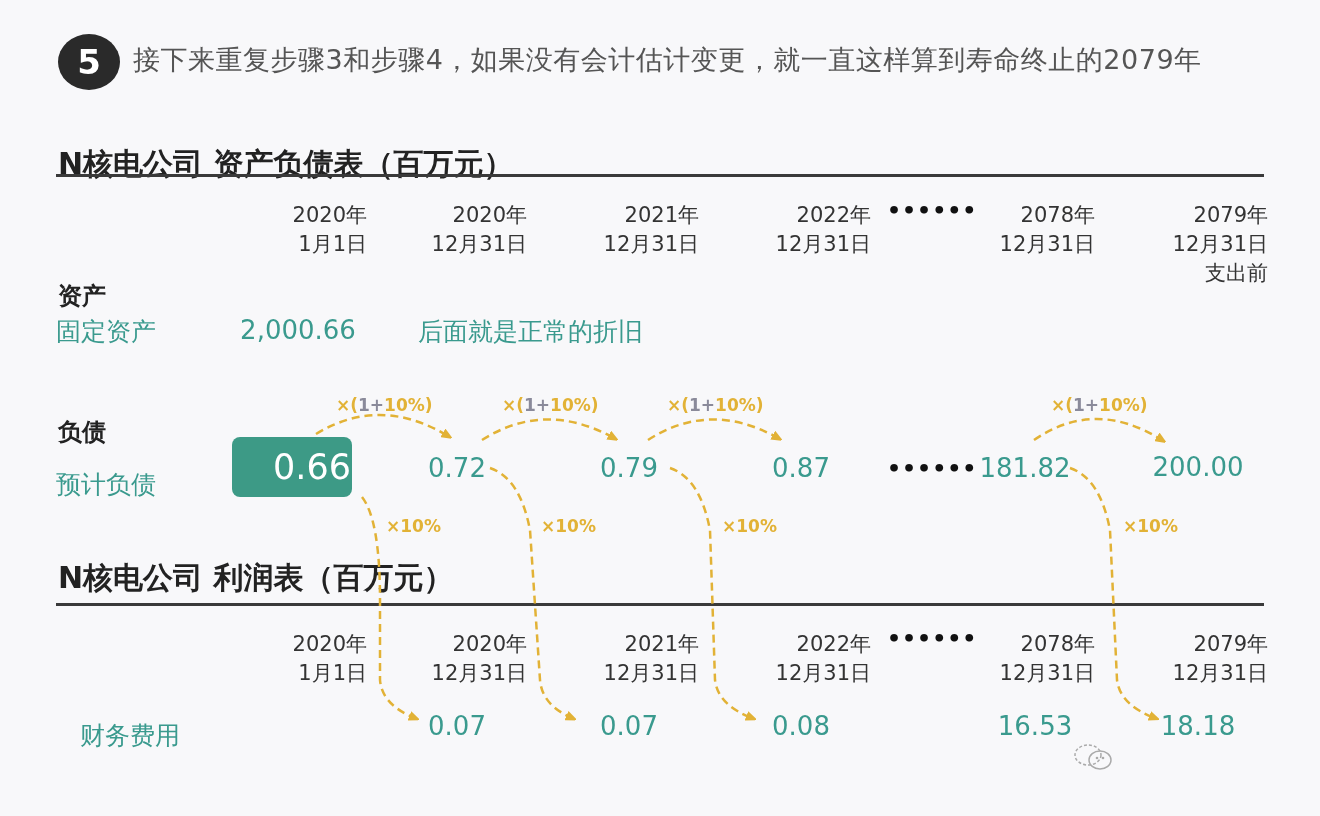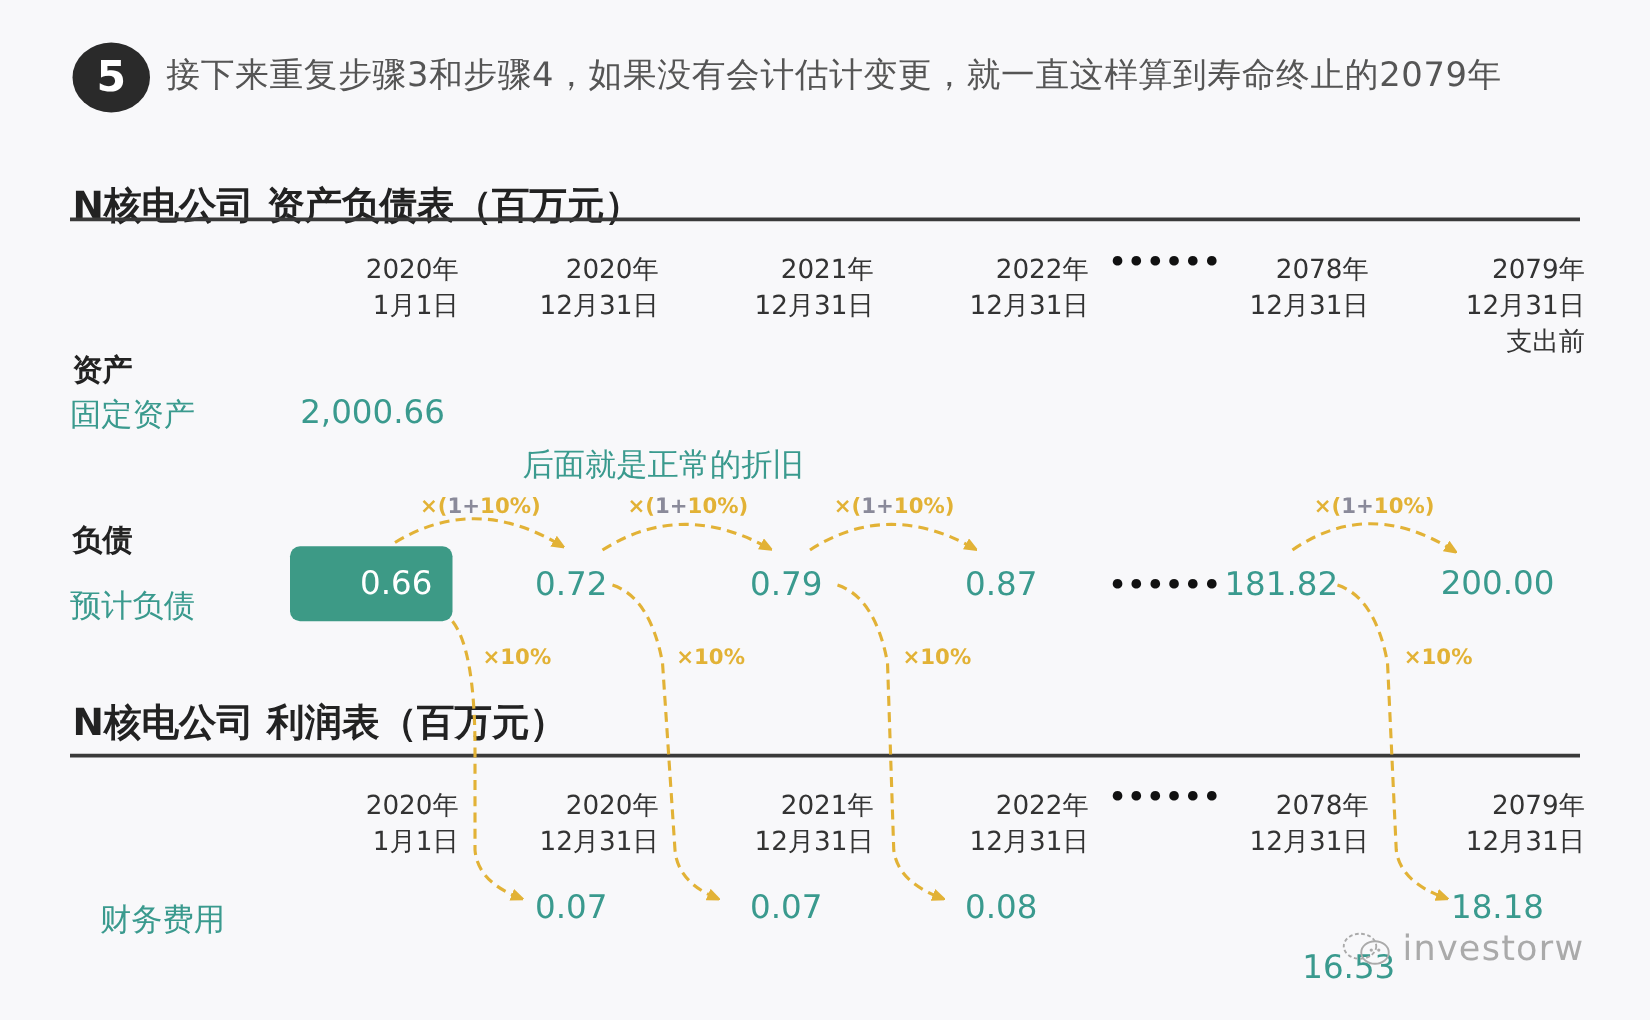--- a/index.html
+++ b/index.html
@@ -21,22 +21,22 @@
   .col-head { width: 140px; text-align: right; font-size: 21px; line-height: 29px; color: #333; }
   .col-head span { display: block; }
 
   .dots { font-size: 22px; color: #111; letter-spacing: 1px; font-weight: bold; }
 
   .row-label-bold { font-size: 24px; font-weight: bold; color: #222; }
   .row-label { font-size: 25px; color: #3a9a8e; white-space: nowrap; }
   .teal-val { font-size: 26px; color: #3a9a8e; text-align: center; width: 140px; }
 
   .highlight-box {
-    left: 232px; top: 437px; width: 130px; height: 60px; border-radius: 8px;
-    background: #3d9a86; color: #fff; font-size: 26px;
+    left: 232px; top: 437px; width: 120px; height: 60px; border-radius: 8px;
+    background: #3d9a86; color: #fff; font-size: 35px;
     display: flex; align-items: center; justify-content: center; padding-left: 40px;
   }
 
   .arrow-label { font-size: 17px; color: #e2b236; font-weight: bold; white-space: nowrap; }
   .arrow-label .gray { color: #8a8a9a; }
 
   svg.overlay { position: absolute; left: 0; top: 0; width: 1320px; height: 816px; pointer-events: none; }
 
   .watermark { left: 1072px; top: 742px; font-size: 28px; color: #aaa; letter-spacing: 1px; display: flex; align-items: center; gap: 6px; }
 </style>
@@ -72,21 +72,21 @@
 </div>
 <div class="abs col-head" style="left:1128px; top:201px;">
   <span>2079年</span>
     <span>12月31日</span>
     <span>支出前</span>
 </div>
 
 <div class="abs row-label-bold" style="left:58px; top:280px;">资产</div>
 <div class="abs row-label" style="left:56px; top:315px;">固定资产</div>
 <div class="abs teal-val" style="left:228px; top:315px;">2,000.66</div>
-<div class="abs row-label" style="left:418px; top:315px;margin-top:40px;">后面就是正常的折旧</div>
+<div class="abs row-label" style="left:418px; top:315px;">后面就是正常的折旧</div>
 
 <div class="abs row-label-bold" style="left:58px; top:416px;">负债</div>
 <div class="abs row-label" style="left:56px; top:468px;">预计负债</div>
 
 <div class="abs highlight-box">0.66</div>
 <div class="abs teal-val" style="left:387px; top:453px;">0.72</div>
 <div class="abs teal-val" style="left:559px; top:453px;">0.79</div>
 <div class="abs teal-val" style="left:731px; top:453px;">0.87</div>
 <div class="abs dots" style="left:887px; top:456px;">••••••</div>
 <div class="abs teal-val" style="left:955px; top:453px;">181.82</div>
@@ -128,21 +128,21 @@
 </div>
 <div class="abs col-head" style="left:1128px; top:630px;">
   <span>2079年</span>
     <span>12月31日</span>
 </div>
 
 <div class="abs row-label" style="left:56px; top:719px;margin-left:24px;">财务费用</div>
 <div class="abs teal-val" style="left:387px; top:711px;">0.07</div>
 <div class="abs teal-val" style="left:559px; top:711px;">0.07</div>
 <div class="abs teal-val" style="left:731px; top:711px;">0.08</div>
-<div class="abs teal-val" style="left:1009px; top:711px;margin-top:48px;">16.53</div>
+<div class="abs teal-val" style="left:965px; top:711px;">16.53</div>
 <div class="abs teal-val" style="left:1128px; top:711px;">18.18</div>
 
 <svg class="overlay" viewBox="0 0 1320 816">
   <defs>
     <marker id="ah" markerWidth="10" markerHeight="10" refX="6" refY="5" orient="auto" markerUnits="userSpaceOnUse">
       <path d="M0,0 L12,5 L0,10 Z" fill="#e2b236"></path>
     </marker>
   </defs>
   <g fill="none" stroke="#e2b236" stroke-width="2.5" stroke-dasharray="8,5">
 
@@ -158,14 +158,13 @@
   </g>
 </svg>
 
 <div class="abs watermark">
   <svg width="44" height="30" viewBox="0 0 44 30">
     <ellipse cx="16" cy="13" rx="13" ry="10" fill="none" stroke="#aaa" stroke-width="1.5" stroke-dasharray="3,2"></ellipse>
     <ellipse cx="28" cy="18" rx="11" ry="9" fill="none" stroke="#aaa" stroke-width="1.5"></ellipse>
     <circle cx="25" cy="16" r="1.3" fill="#aaa"></circle>
     <circle cx="31" cy="16" r="1.3" fill="#aaa"></circle>
   </svg>
-  <span>investorw</span>
 </div>
 
 </body></html>

